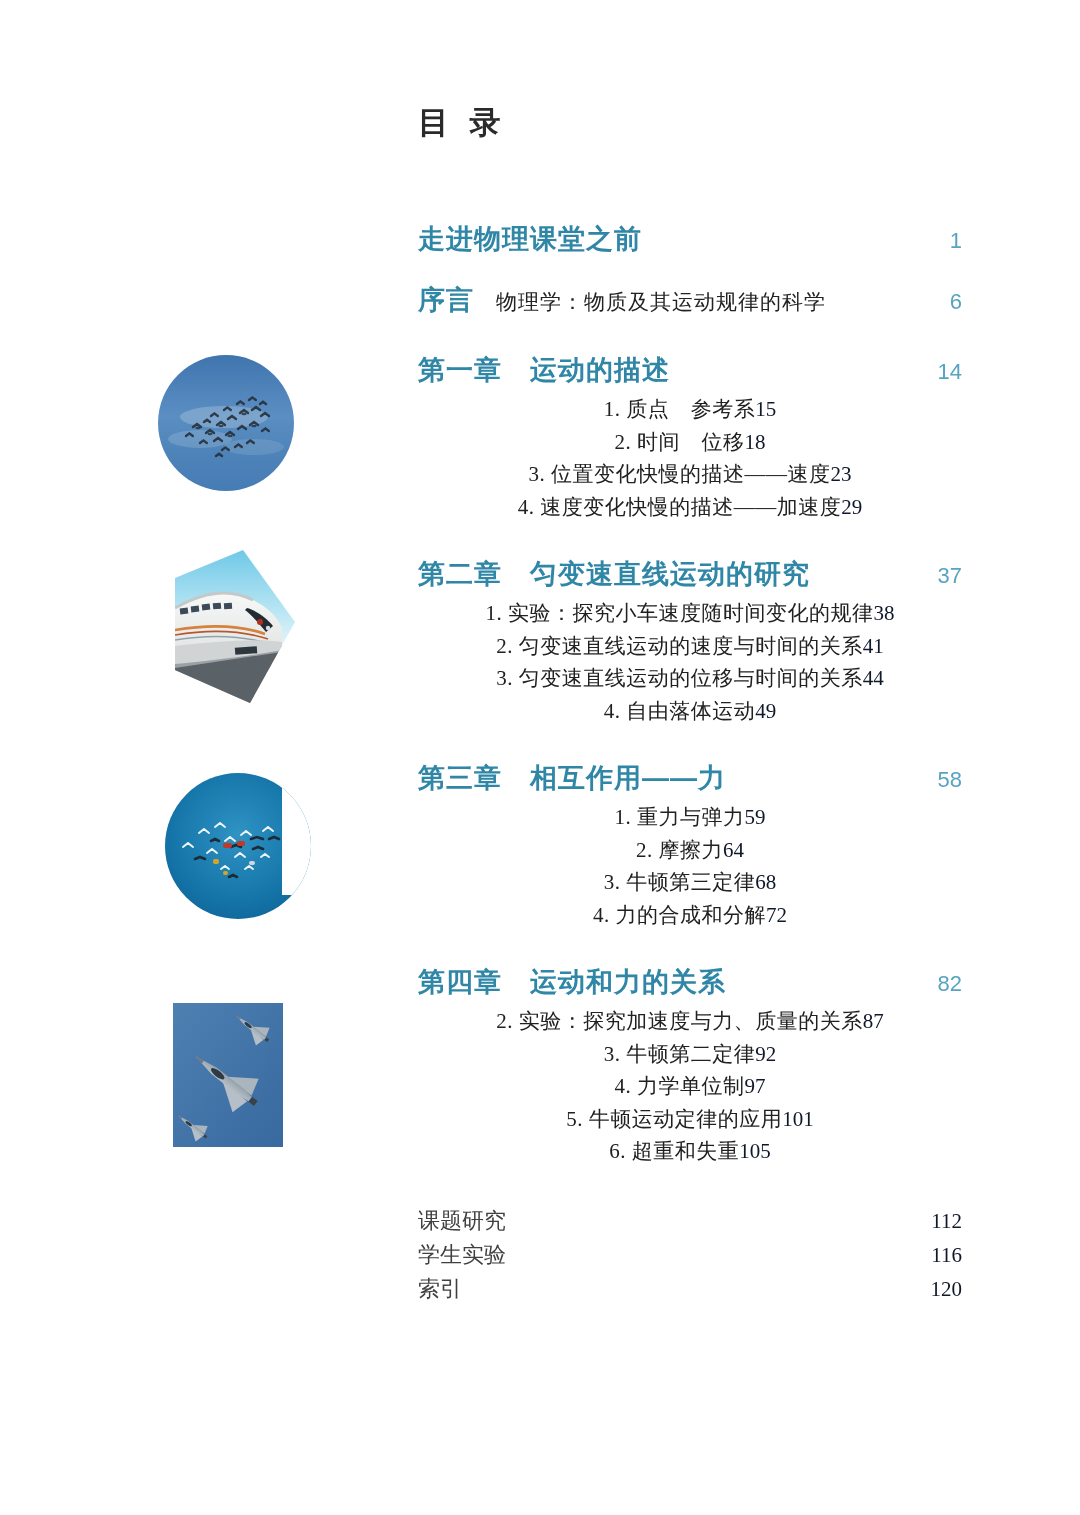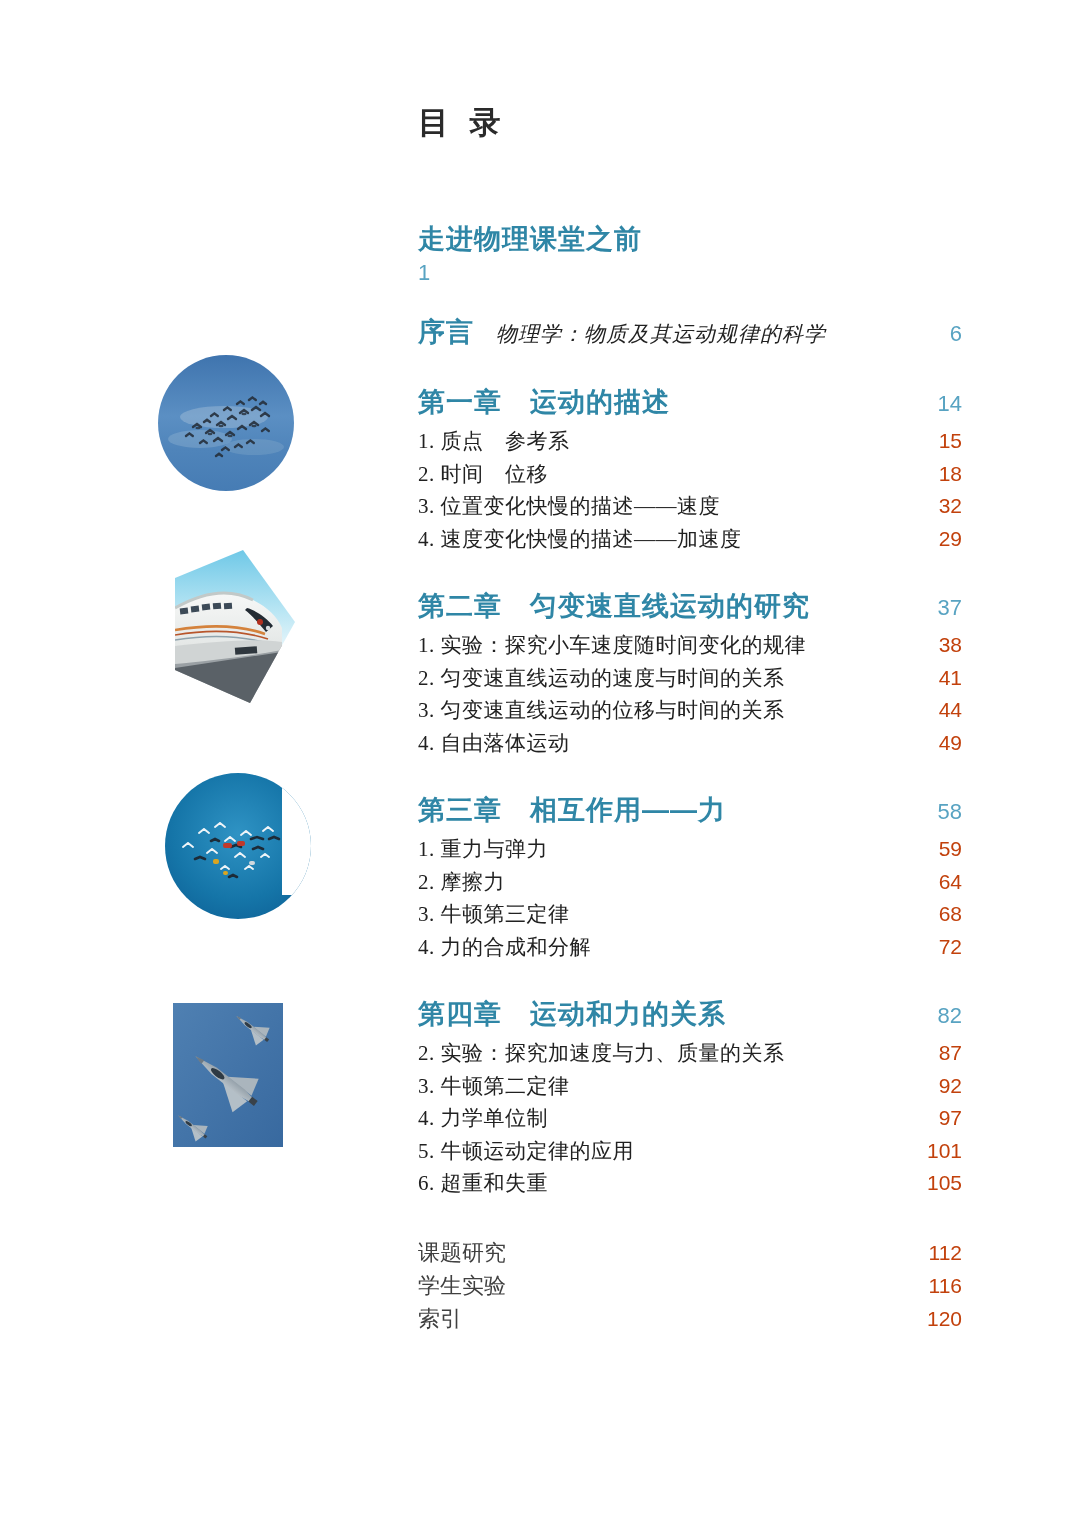--- a/index.html
+++ b/index.html
@@ -16,31 +16,31 @@
   .photo-jets{left:173px;top:1003px;width:110px;height:144px;}
 
   
   .toc{position:absolute;left:418px;top:100px;width:544px;}
   .toc-title{font-size:31px;font-weight:bold;letter-spacing:6px;color:#2a2a2a;
              line-height:46px;margin:0;}
   .row{display:flex;justify-content:space-between;align-items:baseline;}
   .h-row{line-height:34px;}
   .h-label{font-size:27px;font-weight:bold;color:#2f86a6;letter-spacing:1px;}
   .h-page{font-size:22px;font-weight:normal;color:#58a3c2;}
-  .front-heading{margin-top:76px;flex-direction:column;}
+  .front-heading{margin-top:76px;}
   .preface{margin-top:25px;}
   .preface-group{display:flex;align-items:baseline;}
   .preface-sub{font-family:"Liberation Serif","DejaVu Serif",serif;font-size:21px;
-               color:#222222;margin-left:22px;letter-spacing:1px;font-style:italic;}
+               color:#222222;margin-left:22px;letter-spacing:1px;}
   .chapter-heading{margin-top:34px;}
   .items{margin-top:4px;}
-  .item{line-height:32.5px;}
+  .item{line-height:32.5px;justify-content:center;}
   .item-label{font-family:"Liberation Serif","DejaVu Serif",serif;font-size:21px;
               color:#212121;letter-spacing:0.5px;}
-  .item-page{font-size:21px;color:#c2410c;}
+  .item-page{font-size:21px;color:#0f172a;font-family:Liberation Serif, serif;}
   .back-items{margin-top:36px;}
   .back-item{line-height:33px;}
   .back-label{font-family:"Liberation Serif","DejaVu Serif",serif;font-size:22px;color:#404040;}
 </style>
 </head>
 <body>
 
 <div class="page">
 
   <div class="photo photo-birds">
@@ -226,21 +226,21 @@
         <div class="row item">
           <span class="item-label">1. 质点　参考系</span>
           <span class="item-page">15</span>
         </div>
         <div class="row item">
           <span class="item-label">2. 时间　位移</span>
           <span class="item-page">18</span>
         </div>
         <div class="row item">
           <span class="item-label">3. 位置变化快慢的描述——速度</span>
-          <span class="item-page">32</span>
+          <span class="item-page">23</span>
         </div>
         <div class="row item">
           <span class="item-label">4. 速度变化快慢的描述——加速度</span>
           <span class="item-page">29</span>
         </div>
       </div>
     </section>
 
     <section>
       <div class="row h-row chapter-heading">

